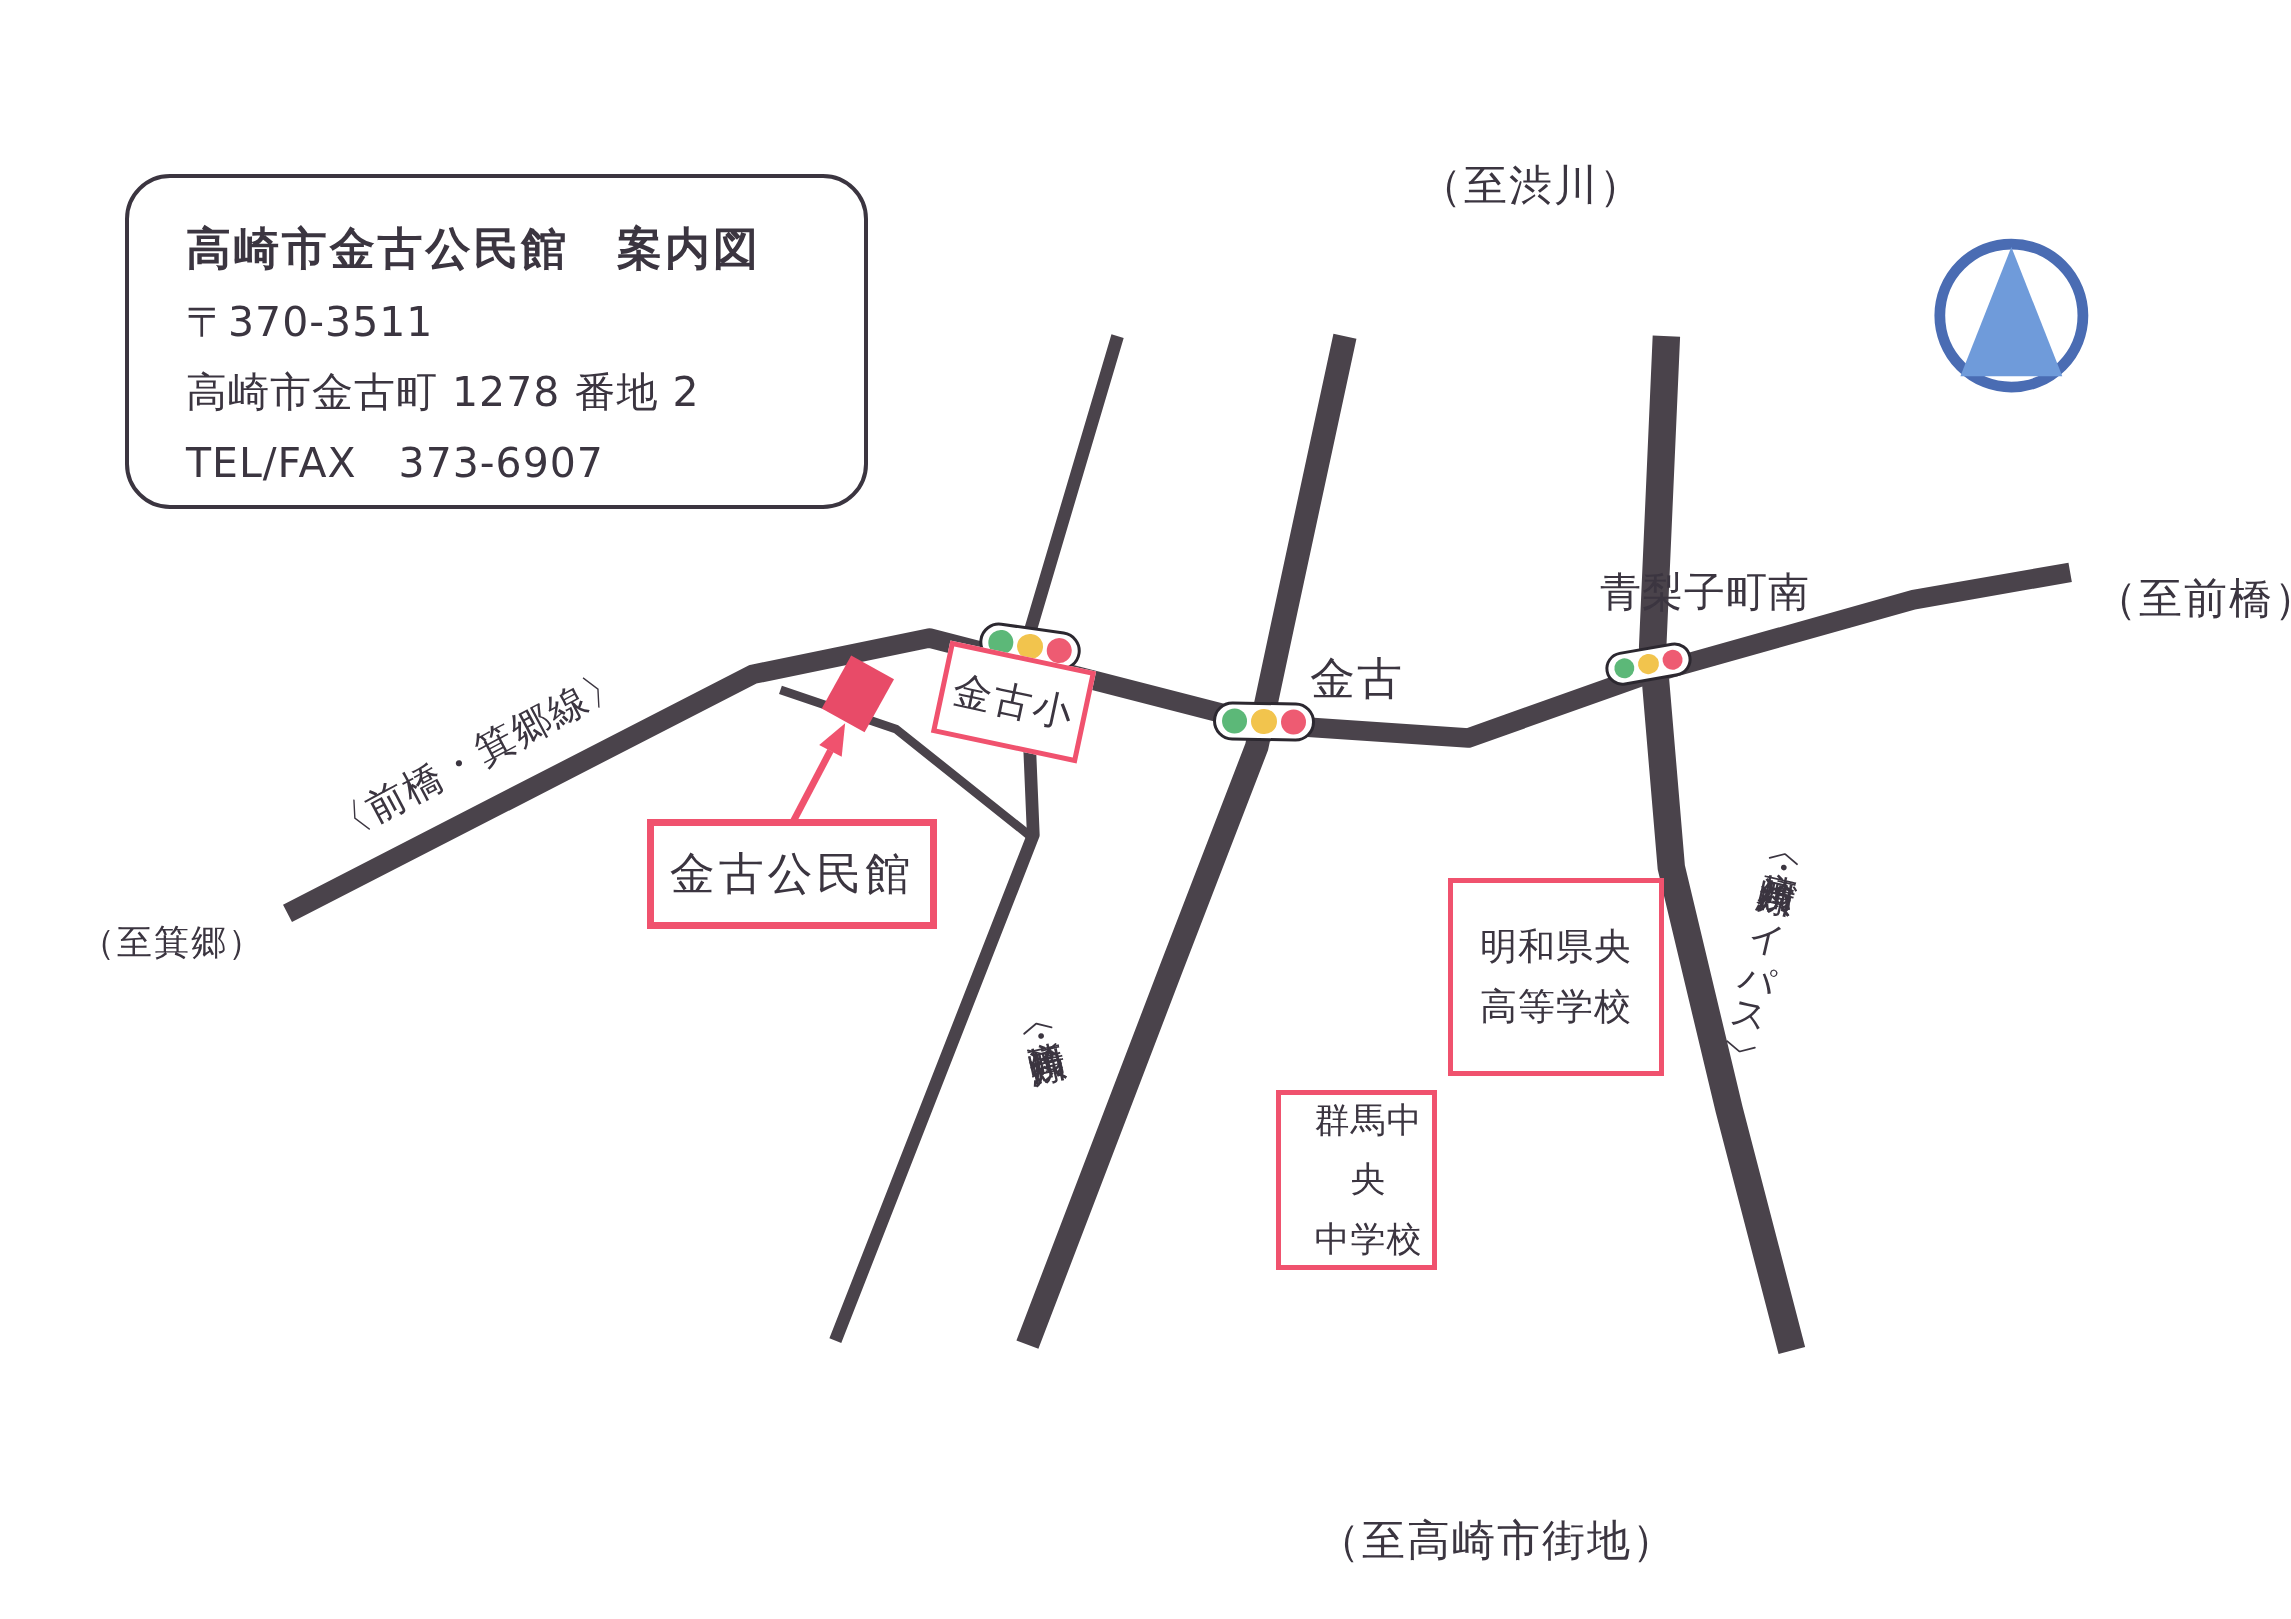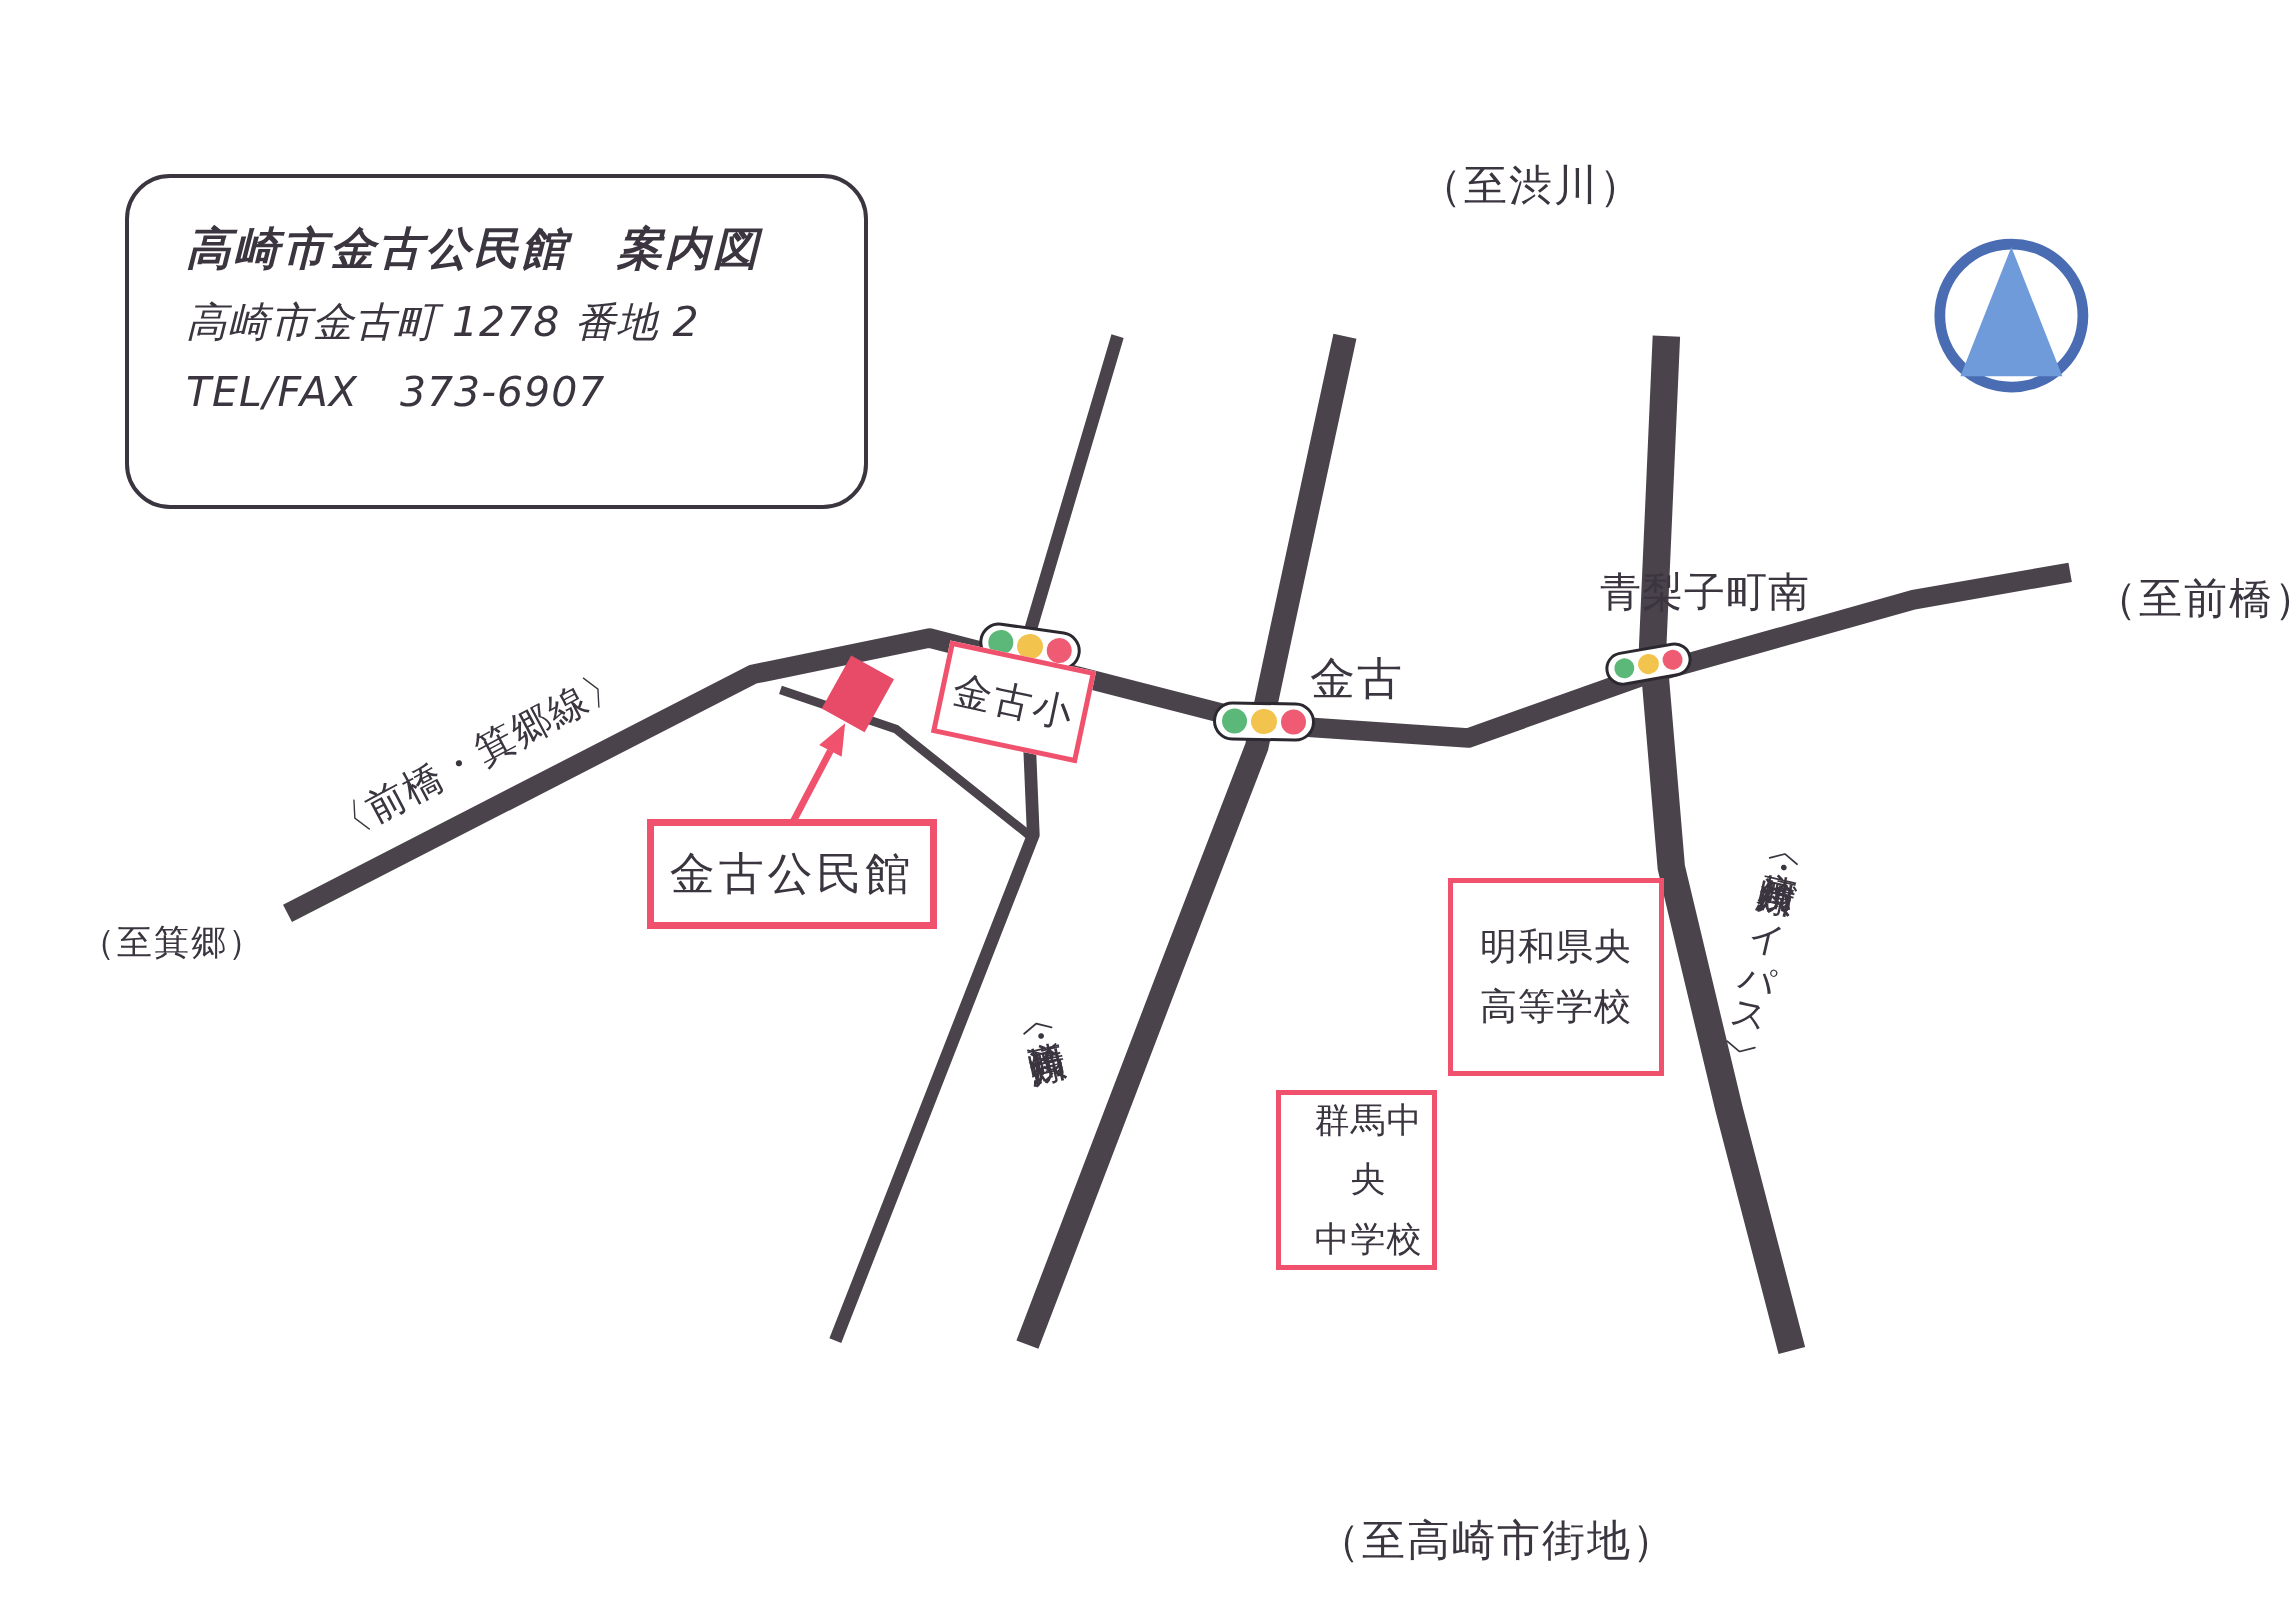--- a/index.html
+++ b/index.html
@@ -12,21 +12,21 @@
        font-family:"DejaVu Sans","Liberation Sans",sans-serif;color:var(--ink);}
   svg.roads{position:absolute;left:0;top:0;}
   .road{stroke:var(--road);fill:none;stroke-linecap:butt;stroke-linejoin:round;}
   .building{fill:var(--building-red);stroke:none;}
   .arrow-shaft{stroke:var(--accent-pink);}
   .arrow-head{fill:var(--accent-pink);}
   .north-ring{fill:#ffffff;stroke:var(--north-ring);}
   .north-tri{fill:var(--north-fill);}
 
   .title-box{position:absolute;left:125px;top:174px;width:743px;height:335px;background:#fff;
-    border:4.9px solid var(--ink);border-radius:45px;box-sizing:border-box;padding:41px 31px 0 57px;font-style:italic;}
+    border:4.9px solid var(--ink);border-radius:45px;box-sizing:border-box;padding:41px 31px 0 57px;}
   .tb-title{font-size:45px;font-weight:bold;letter-spacing:2.9px;white-space:nowrap;}
   .tb-line{font-size:41px;margin-top:15.7px;letter-spacing:1px;white-space:nowrap;}
 
   .lbl{position:absolute;white-space:nowrap;font-size:43px;letter-spacing:2px;color:var(--ink);}
   .lbl-misato{left:80px;top:919px;font-size:35px;}
   .lbl-shibukawa{left:1419px;top:157px;}
   .lbl-maebashi{left:2094px;top:570px;}
   .lbl-takasaki{left:1317px;top:1512px;}
   .lbl-aonashi{left:1600px;top:565px;font-size:41px;letter-spacing:1px;}
   .lbl-kaneko{left:1310px;top:649px;font-size:45px;}
@@ -71,20 +71,21 @@
     <polygon class="arrow-head" points="862,738 858.5,772.3 835.5,760.1"></polygon>
 
     <g>
       <circle class="north-ring" cx="2052" cy="322" r="73" stroke-width="11"></circle>
       <polygon class="north-tri" points="2052,252 2000,384 2104,384"></polygon>
     </g>
   </svg>
 
   <div class="title-box">
     <div class="tb-title">高崎市金古公民館　案内図</div>
+    <div class="tb-line">〒370-3511</div>
     <div class="tb-line">高崎市金古町 1278 番地 2</div>
     <div class="tb-line">TEL/FAX　373-6907</div>
   </div>
 
   <div class="lbl lbl-shibukawa">（至渋川）</div>
   <div class="lbl lbl-maebashi">（至前橋）</div>
   <div class="lbl lbl-misato">（至箕郷）</div>
   <div class="lbl lbl-takasaki">（至高崎市街地）</div>
 
   <div class="lbl lbl-aonashi">青梨子町南</div>

